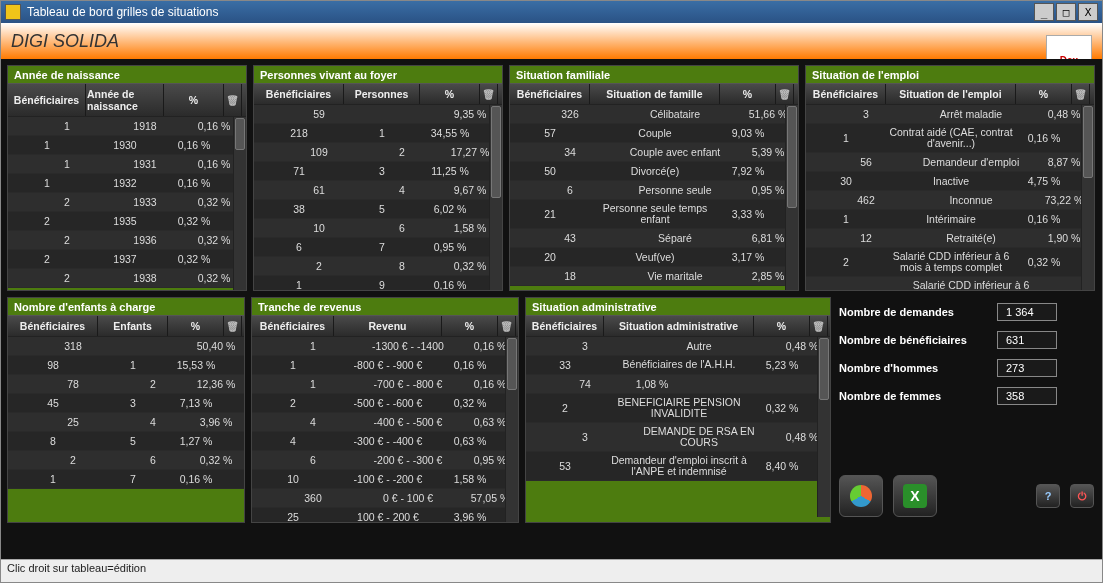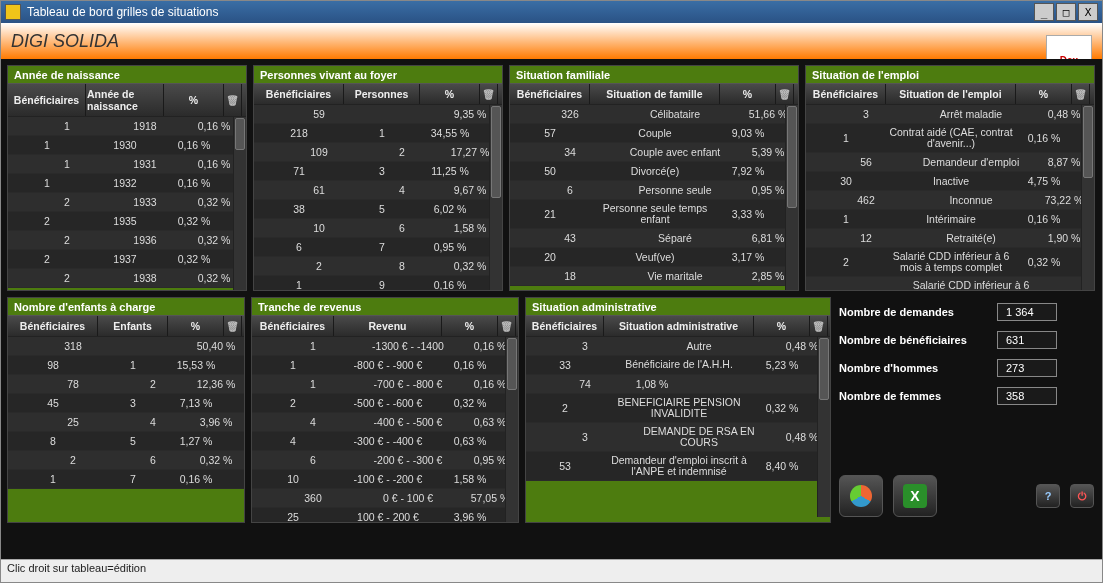--- a/index.html
+++ b/index.html
@@ -444,21 +444,21 @@
           <div class="trash trash-icon"></div>
         </div>
         <div class="rows" style="height:180px;">
           <div class="tr even">
               <div class="c1">3</div>
               <div class="c2">Autre</div>
               <div class="c3">0,48 %</div>
             </div>
             <div class="tr odd">
               <div class="c1">33</div>
-              <div class="c2 wrap">Bénéficiaire de l'A.H.H.</div>
+              <div class="c2 wrap">Bénéficiaires de l'A.H.H.</div>
               <div class="c3">5,23 %</div>
             </div>
             <div class="tr even">
               <div class="c1">74</div>
               <div class="c3">1,08 %</div>
             </div>
             <div class="tr odd">
               <div class="c1">2</div>
               <div class="c2 wrap">BENEFICIAIRE PENSION INVALIDITE</div>
               <div class="c3">0,32 %</div>

